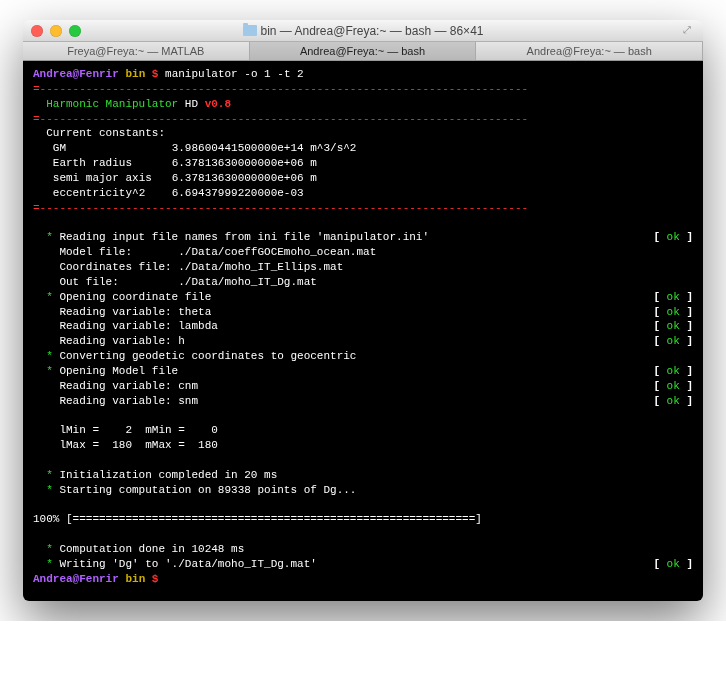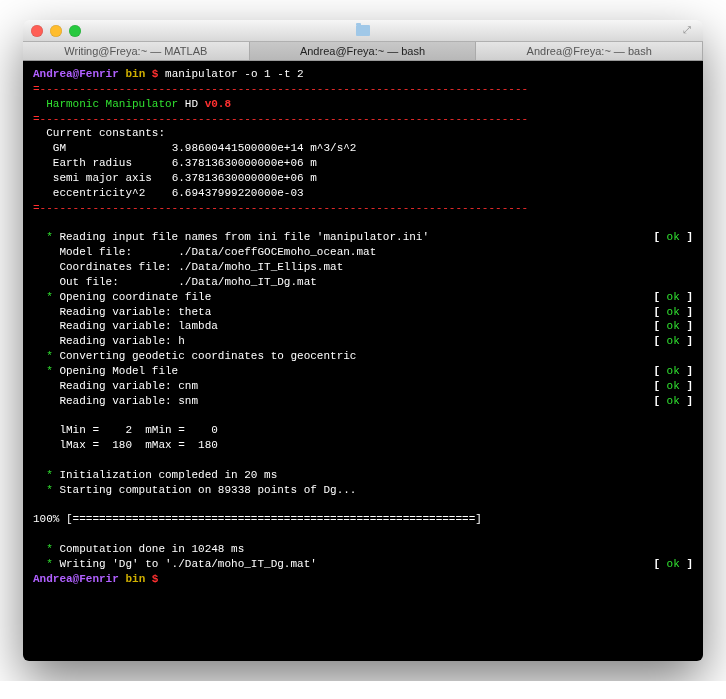--- a/index.html
+++ b/index.html
@@ -87,21 +87,21 @@
     .tab.active {
       background: linear-gradient(#c8c8c8, #b8b8b8);
       color: #222;
     }
     .terminal-body {
       background: #000;
       color: #fff;
       padding: 6px 10px 6px 10px;
       font-size: 11px;
       line-height: 1.35;
-      height: 600px;
+      height: 540px;
       overflow-y: auto;
       position: relative;
       white-space: pre;
     }
     .terminal-body::-webkit-scrollbar { width: 14px; }
     .terminal-body::-webkit-scrollbar-track { background: #1a1a1a; }
     .terminal-body::-webkit-scrollbar-thumb { background: #555; border-radius: 7px; }
     .line { display: flex; }
     .lcol { flex: 1; white-space: pre; overflow: hidden; }
     .rcol { text-align: right; white-space: pre; }
@@ -119,24 +119,25 @@
 
 <div class="window">
   <div class="titlebar">
     <div class="traffic-lights">
       <div class="tl tl-close"></div>
       <div class="tl tl-min"></div>
       <div class="tl tl-max"></div>
     </div>
     <div class="window-title">
       <span class="folder-icon"></span>
+      <span>bin — Andrea@Freya:~ — bash — 86×41</span>
     </div>
     <div class="maximize-corner">⤢</div>
   </div>
 
   <div class="tabbar">
-    <div class="tab">Writing@Freya:~ — MATLAB</div>
+    <div class="tab">Freya@Freya:~ — MATLAB</div>
     <div class="tab active">Andrea@Freya:~ — bash</div>
     <div class="tab">Andrea@Freya:~ — bash</div>
   </div>
 
   <div class="terminal-body" id="term"><div class="line"><div class="lcol"><span class="c-purple">Andrea@Fenrir</span> <span class="c-yellow">bin</span> <span class="c-red">$</span> manipulator -o 1 -t 2</div></div><div class="line"><div class="lcol"><span class="c-hr">=--------------------------------------------------------------------------</span></div></div><div class="line"><div class="lcol">  <span class="c-green">Harmonic Manipulator</span> <span class="c-white">HD</span> <span class="c-red">v0.8</span></div></div><div class="line"><div class="lcol"><span class="c-hr">=--------------------------------------------------------------------------</span></div></div><div class="line"><div class="lcol">  <span class="c-white">Current constants:</span></div></div><div class="line"><div class="lcol">   <span class="c-white">GM                </span><span class="c-white">3.98600441500000e+14 m^3/s^2</span></div></div><div class="line"><div class="lcol">   <span class="c-white">Earth radius      </span><span class="c-white">6.37813630000000e+06 m</span></div></div><div class="line"><div class="lcol">   <span class="c-white">semi major axis   </span><span class="c-white">6.37813630000000e+06 m</span></div></div><div class="line"><div class="lcol">   <span class="c-white">eccentricity^2    </span><span class="c-white">6.69437999220000e-03</span></div></div><div class="line"><div class="lcol"><span class="c-hr">=--------------------------------------------------------------------------</span></div></div><div class="line"><div class="lcol"> </div></div><div class="line"><div class="lcol">  <span class="c-green">* </span><span class="c-white">Reading input file names from ini file 'manipulator.ini'</span></div><div class="rcol"><span class="c-bracket">[ </span><span class="c-ok">ok</span><span class="c-bracket"> ]</span></div></div><div class="line"><div class="lcol">    <span class="c-white">Model file:       ./Data/coeffGOCEmoho_ocean.mat</span></div><div class="rcol"></div></div><div class="line"><div class="lcol">    <span class="c-white">Coordinates file: ./Data/moho_IT_Ellips.mat</span></div><div class="rcol"></div></div><div class="line"><div class="lcol">    <span class="c-white">Out file:         ./Data/moho_IT_Dg.mat</span></div><div class="rcol"></div></div><div class="line"><div class="lcol">  <span class="c-green">* </span><span class="c-white">Opening coordinate file</span></div><div class="rcol"><span class="c-bracket">[ </span><span class="c-ok">ok</span><span class="c-bracket"> ]</span></div></div><div class="line"><div class="lcol">    <span class="c-white">Reading variable: theta</span></div><div class="rcol"><span class="c-bracket">[ </span><span class="c-ok">ok</span><span class="c-bracket"> ]</span></div></div><div class="line"><div class="lcol">    <span class="c-white">Reading variable: lambda</span></div><div class="rcol"><span class="c-bracket">[ </span><span class="c-ok">ok</span><span class="c-bracket"> ]</span></div></div><div class="line"><div class="lcol">    <span class="c-white">Reading variable: h</span></div><div class="rcol"><span class="c-bracket">[ </span><span class="c-ok">ok</span><span class="c-bracket"> ]</span></div></div><div class="line"><div class="lcol">  <span class="c-green">* </span><span class="c-white">Converting geodetic coordinates to geocentric</span></div><div class="rcol"></div></div><div class="line"><div class="lcol">  <span class="c-green">* </span><span class="c-white">Opening Model file</span></div><div class="rcol"><span class="c-bracket">[ </span><span class="c-ok">ok</span><span class="c-bracket"> ]</span></div></div><div class="line"><div class="lcol">    <span class="c-white">Reading variable: cnm</span></div><div class="rcol"><span class="c-bracket">[ </span><span class="c-ok">ok</span><span class="c-bracket"> ]</span></div></div><div class="line"><div class="lcol">    <span class="c-white">Reading variable: snm</span></div><div class="rcol"><span class="c-bracket">[ </span><span class="c-ok">ok</span><span class="c-bracket"> ]</span></div></div><div class="line"><div class="lcol"> </div></div><div class="line"><div class="lcol">    <span class="c-white">lMin =    2  mMin =    0</span></div></div><div class="line"><div class="lcol">    <span class="c-white">lMax =  180  mMax =  180</span></div></div><div class="line"><div class="lcol"> </div></div><div class="line"><div class="lcol">  <span class="c-green">* </span><span class="c-white">Initialization compleded in 20 ms</span></div></div><div class="line"><div class="lcol">  <span class="c-green">* </span><span class="c-white">Starting computation on 89338 points of Dg...</span></div></div><div class="line"><div class="lcol"> </div></div><div class="line"><div class="lcol"><span class="c-white">100% [=============================================================]</span></div></div><div class="line"><div class="lcol"> </div></div><div class="line"><div class="lcol">  <span class="c-green">* </span><span class="c-white">Computation done in 10248 ms</span></div></div><div class="line"><div class="lcol">  <span class="c-green">* </span><span class="c-white">Writing 'Dg' to './Data/moho_IT_Dg.mat'</span></div><div class="rcol"><span class="c-bracket">[ </span><span class="c-ok">ok</span><span class="c-bracket"> ]</span></div></div><div class="line"><div class="lcol"><span class="c-purple">Andrea@Fenrir</span> <span class="c-yellow">bin</span> <span class="c-red">$</span> </div></div></div>
 </div>
 
 </body></html>

